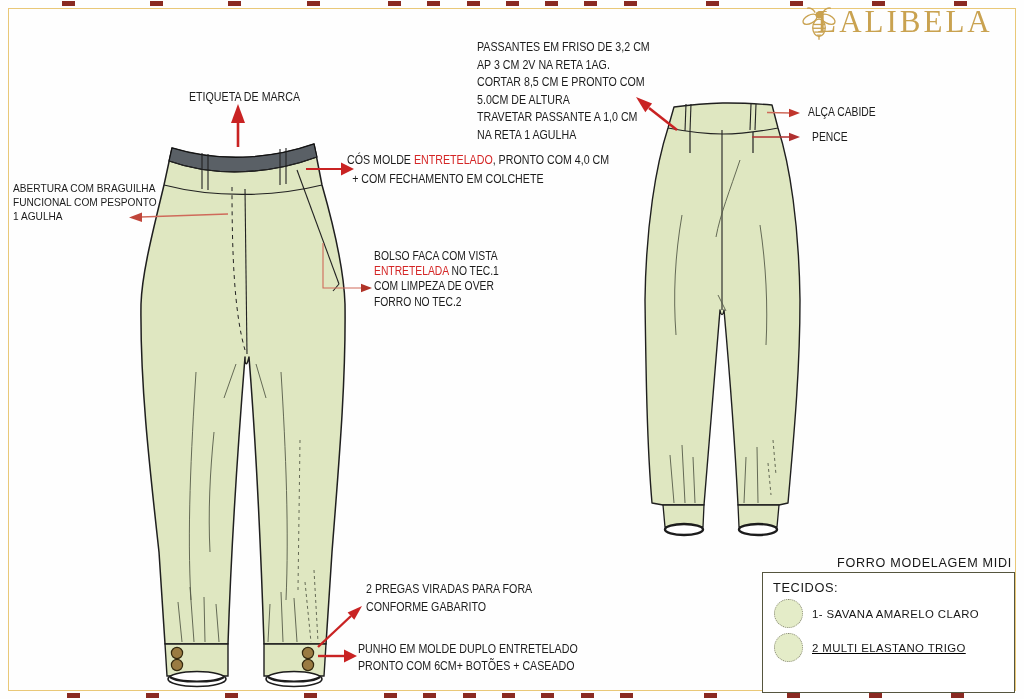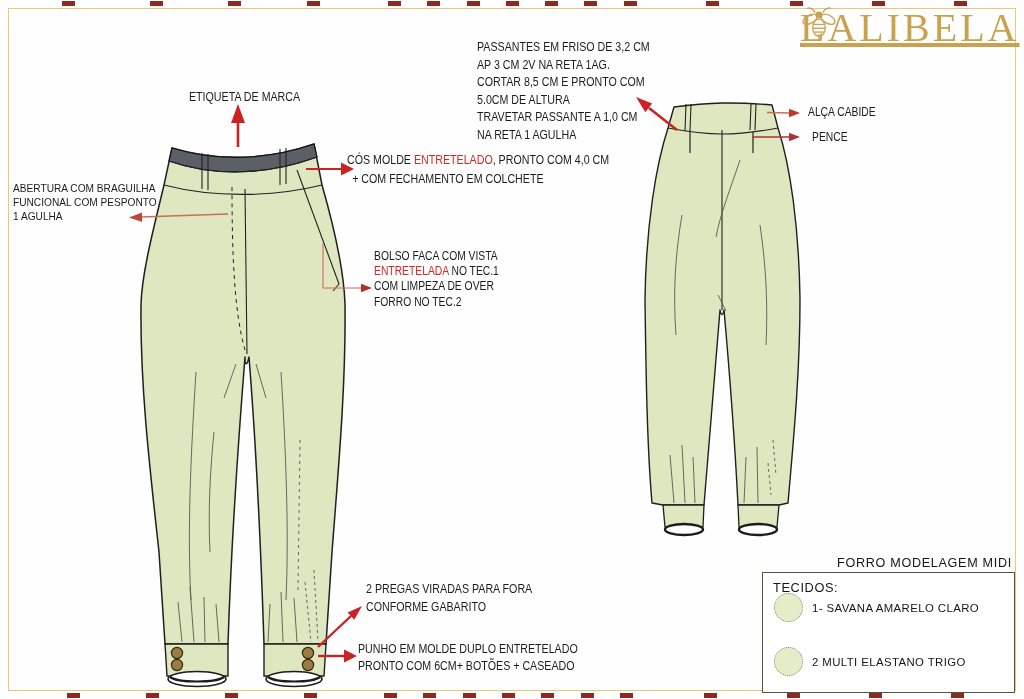--- a/index.html
+++ b/index.html
@@ -2,22 +2,22 @@
 <html><head>
 <meta charset="utf-8">
 <style>
   html,body{margin:0;padding:0;background:#ffffff;}
   #canvas{position:relative;width:1024px;height:699px;background:#fefefe;overflow:hidden;
           font-family:"Liberation Sans","DejaVu Sans",sans-serif;}
   #frame{position:absolute;left:8px;top:8px;right:8px;bottom:8px;border:1.5px solid var(--frame-gold);}
   .edge-dash{position:absolute;width:13px;height:5px;background:var(--dash-red);}
   
   #logo{position:absolute;left:800px;top:4px;width:210px;text-align:center;}
-  #logo-text{font-family:"Liberation Serif","DejaVu Serif",serif;font-size:40px;letter-spacing:3px;
-             color:var(--gold);white-space:nowrap;text-decoration:underline;}
+  #logo-text{font-family:"Liberation Serif","DejaVu Serif",serif;font-size:31px;letter-spacing:3px;
+             color:var(--gold);white-space:nowrap;}
   #bee{display:block;margin:0 auto;}
   
   .ann{position:absolute;color:#1c1c1c;font-size:12.4px;line-height:17.5px;white-space:nowrap;
        transform:scaleX(0.86);transform-origin:0 0;}
   .ann.small{font-size:11.8px;line-height:14.2px;}
   .red{color:var(--hl-red);}
   
   #base-label{position:absolute;left:760px;top:556px;width:252px;text-align:right;font-size:12.6px;
               letter-spacing:0.7px;color:#161616;}
   #tecidos-box{position:absolute;left:762px;top:572px;width:251px;height:119px;
@@ -263,23 +263,23 @@
 
   <div class="ann" style="left:358px;top:641px;line-height:16.5px;">
     <div>PUNHO EM MOLDE DUPLO ENTRETELADO</div>
     <div>PRONTO COM 6CM+ BOTÕES + CASEADO</div>
   </div>
 
   <div id="base-label">FORRO MODELAGEM MIDI</div>
 
   <div id="tecidos-box">
     <div id="tecidos-title">TECIDOS:</div>
-    <div class="swatch-row" style="top:20px;">
+    <div class="swatch-row" style="top:26px;">
       <div class="swatch"></div>
       <div class="swatch-label">1- SAVANA AMARELO CLARO</div>
     </div>
-    <div class="swatch-row" style="top:74px;">
+    <div class="swatch-row" style="top:60px;text-decoration:underline;">
       <div class="swatch"></div>
       <div class="swatch-label">2   MULTI ELASTANO TRIGO</div>
     </div>
   </div>
 
 </div>
 
 </body></html>

